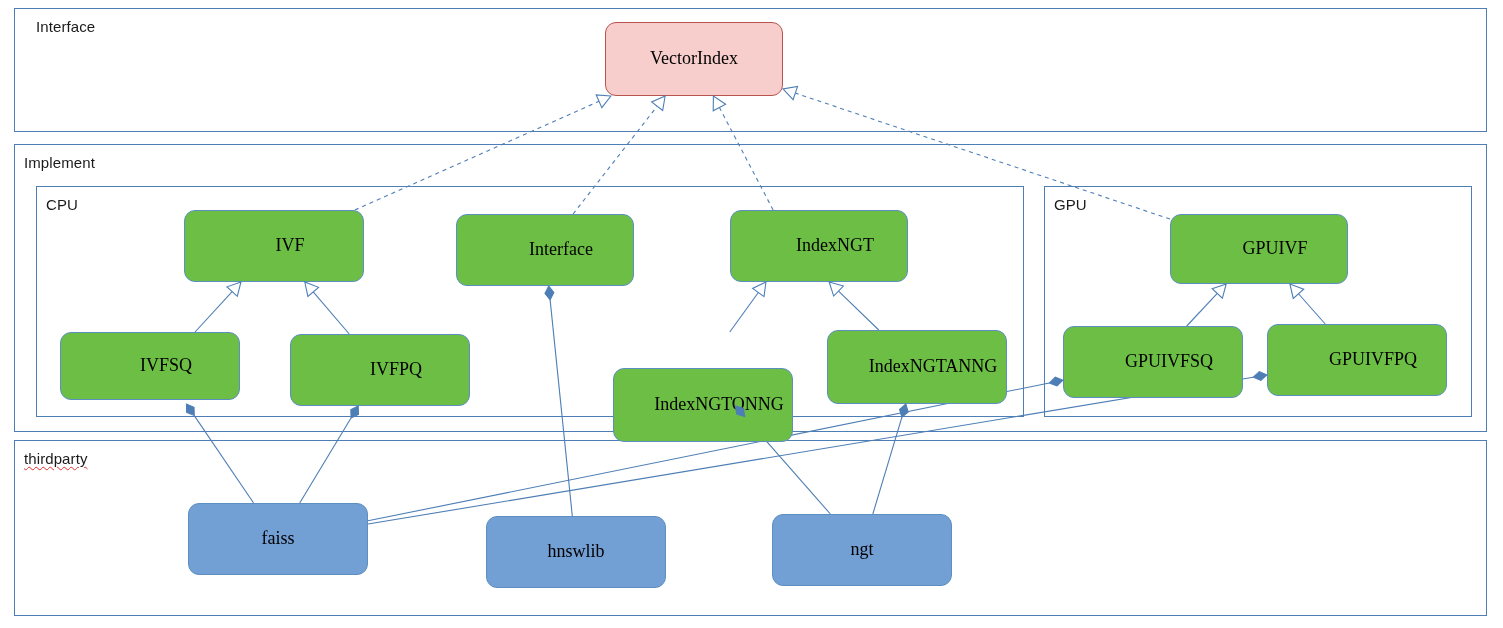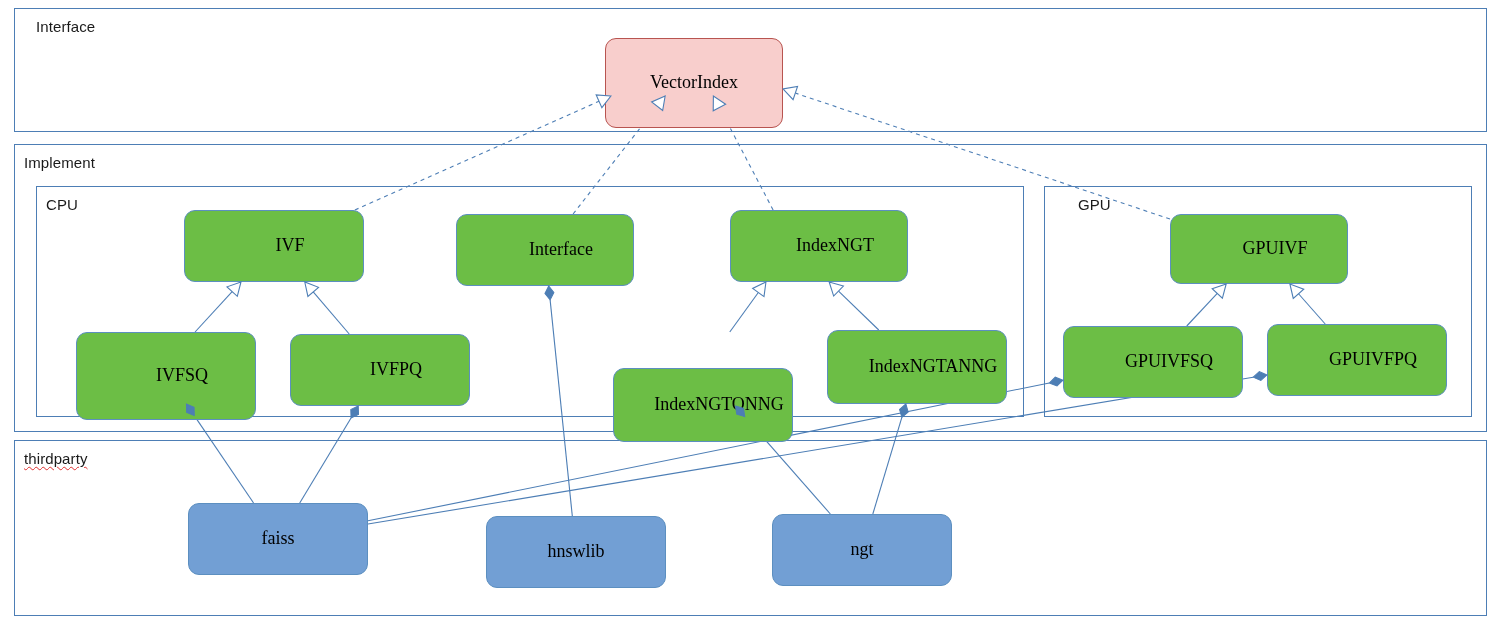--- a/index.html
+++ b/index.html
@@ -103,42 +103,42 @@
   </svg>
 
   <div id="containers">
       <div class="container" style="left: 14px; top: 8px; width: 1473px; height: 124px;"></div>
       <div class="container-label" style="left: 24px; top: 18px; margin-left: 12px;">Interface</div>
       <div class="container" style="left: 14px; top: 144px; width: 1473px; height: 288px;"></div>
       <div class="container-label" style="left: 24px; top: 154px; text-align: center;">Implement</div>
       <div class="container" style="left: 36px; top: 186px; width: 988px; height: 231px;"></div>
       <div class="container-label" style="left: 46px; top: 196px;">CPU</div>
       <div class="container" style="left: 1044px; top: 186px; width: 428px; height: 231px;"></div>
-      <div class="container-label" style="left: 1054px; top: 196px; margin-left: 24px;">GPU</div>
+      <div class="container-label" style="left: 1054px; top: 196px;">GPU</div>
       <div class="container" style="left: 14px; top: 440px; width: 1473px; height: 176px;"></div>
       <div class="container-label spell" style="left: 24px; top: 450px;">thirdparty</div>
     </div>
 
   <div id="nodes">
-      <div class="node iface" style="left: 605px; top: 38px; width: 178px; height: 90px; text-align: right;">
+      <div class="node iface" style="left: 605px; top: 22px; width: 178px; height: 74px; text-align: right;">
         <span>VectorIndex</span>
       </div>
       <div class="node impl" style="left: 184px; top: 210px; width: 180px; height: 72px;">
         <span>IVF</span>
       </div>
       <div class="node impl" style="left: 456px; top: 214px; width: 178px; height: 72px;">
         <span>Interface</span>
       </div>
       <div class="node impl" style="left: 703px; top: 210px; width: 178px; height: 72px; margin-left: 27px;">
         <span>IndexNGT</span>
       </div>
       <div class="node impl" style="left: 1170px; top: 214px; width: 178px; height: 70px;">
         <span>GPUIVF</span>
       </div>
-      <div class="node impl" style="left: 76px; top: 332px; width: 180px; height: 88px;">
+      <div class="node impl" style="left: 60px; top: 332px; width: 180px; height: 68px;">
         <span>IVFSQ</span>
       </div>
       <div class="node impl" style="left: 290px; top: 334px; width: 180px; height: 72px;">
         <span>IVFPQ</span>
       </div>
       <div class="node impl" style="left: 613px; top: 332px; width: 180px; height: 74px; margin-top: 36px;">
         <span>IndexNGTONNG</span>
       </div>
       <div class="node impl" style="left: 827px; top: 330px; width: 180px; height: 74px;">
         <span>IndexNGTANNG</span>

